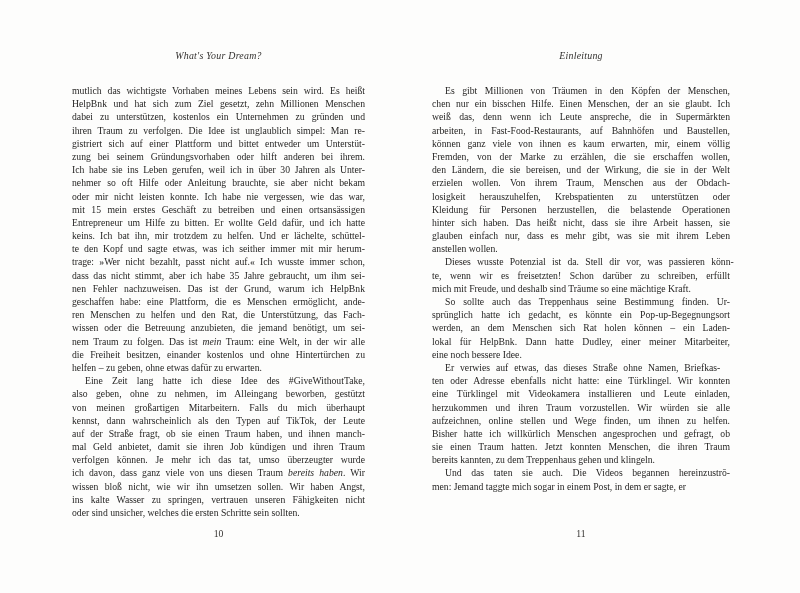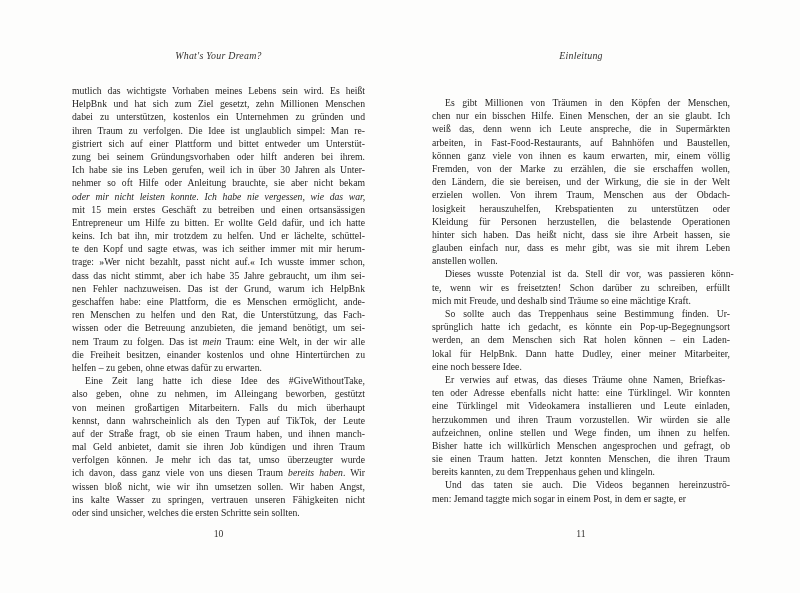--- a/index.html
+++ b/index.html
@@ -30,21 +30,21 @@
   }
   .head-left  { left: 72px;  width: 293px; }
   .head-right { left: 432px; width: 298px; }
   .textcol {
     position: absolute;
     top: 84px;
     font-size: 9.7px;
     color: #272625;
   }
   .col-left  { left: 72px;  width: 293px; }
-  .col-right { left: 432px; width: 298px; margin-top: 12px; }
+  .col-right { left: 432px; width: 298px; }
   .line {
     height: 13.2px;
     line-height: 13.2px;
   }
   .line-text {
     display: inline-block;
     white-space: nowrap;
     transform-origin: 0 50%;
   }
   .line-text.indent { margin-left: 13px; }
@@ -69,21 +69,21 @@
     <div class="textcol col-left">
         <div>
           <div class="line"><span class="line-text" style="word-spacing: 3.53819px;">mutlich das wichtigste Vorhaben meines Lebens sein wird. Es heißt</span></div>
           <div class="line"><span class="line-text" style="word-spacing: 4.03646px;">HelpBnk und hat sich zum Ziel gesetzt, zehn Millionen Menschen</span></div>
           <div class="line"><span class="line-text" style="word-spacing: 4.64453px;">dabei zu unterstützen, kostenlos ein Unternehmen zu gründen und</span></div>
           <div class="line"><span class="line-text" style="word-spacing: 3.22969px;">ihren Traum zu verfolgen. Die Idee ist unglaublich simpel: Man re-</span></div>
           <div class="line"><span class="line-text" style="word-spacing: 3.94792px;">gistriert sich auf einer Plattform und bittet entweder um Unterstüt-</span></div>
           <div class="line"><span class="line-text" style="word-spacing: 4.44336px;">zung bei seinem Gründungsvorhaben oder hilft anderen bei ihrem.</span></div>
           <div class="line"><span class="line-text" style="word-spacing: 2.19231px;">Ich habe sie ins Leben gerufen, weil ich in über 30 Jahren als Unter-</span></div>
           <div class="line"><span class="line-text" style="word-spacing: 3.6625px;">nehmer so oft Hilfe oder Anleitung brauchte, sie aber nicht bekam</span></div>
-          <div class="line"><span class="line-text" style="word-spacing: 3.25852px; font-style: italic;">oder mir nicht leisten konnte. Ich habe nie vergessen, wie das war,</span></div>
+          <div class="line"><span class="line-text" style="word-spacing: 3.25852px;">oder mir nicht leisten konnte. Ich habe nie vergessen, wie das war,</span></div>
           <div class="line"><span class="line-text" style="word-spacing: 4.00868px;">mit 15 mein erstes Geschäft zu betreiben und einen ortsansässigen</span></div>
           <div class="line"><span class="line-text" style="word-spacing: 2.73011px;">Entrepreneur um Hilfe zu bitten. Er wollte Geld dafür, und ich hatte</span></div>
           <div class="line"><span class="line-text" style="word-spacing: 2.79261px;">keins. Ich bat ihn, mir trotzdem zu helfen. Und er lächelte, schüttel-</span></div>
           <div class="line"><span class="line-text" style="word-spacing: 2.64714px;">te den Kopf und sagte etwas, was ich seither immer mit mir herum-</span></div>
           <div class="line"><span class="line-text" style="word-spacing: 2.87969px;">trage: »Wer nicht bezahlt, passt nicht auf.« Ich wusste immer schon,</span></div>
           <div class="line"><span class="line-text" style="word-spacing: 2.22135px;">dass das nicht stimmt, aber ich habe 35 Jahre gebraucht, um ihm sei-</span></div>
           <div class="line"><span class="line-text" style="word-spacing: 4.24826px;">nen Fehler nachzuweisen. Das ist der Grund, warum ich HelpBnk</span></div>
           <div class="line"><span class="line-text" style="word-spacing: 3.76172px;">geschaffen habe: eine Plattform, die es Menschen ermöglicht, ande-</span></div>
           <div class="line"><span class="line-text" style="word-spacing: 3.47344px;">ren Menschen zu helfen und den Rat, die Unterstützung, das Fach-</span></div>
           <div class="line"><span class="line-text" style="word-spacing: 3.35069px;">wissen oder die Betreuung anzubieten, die jemand benötigt, um sei-</span></div>
@@ -132,21 +132,21 @@
           <div class="line"><span class="line-text plast">mich mit Freude, und deshalb sind Träume so eine mächtige Kraft.</span></div>
         </div>
         <div>
           <div class="line"><span class="line-text indent" style="word-spacing: 5.48047px;">So sollte auch das Treppenhaus seine Bestimmung finden. Ur-</span></div>
           <div class="line"><span class="line-text" style="word-spacing: 5.82812px;">sprünglich hatte ich gedacht, es könnte ein Pop-up-Begegnungsort</span></div>
           <div class="line"><span class="line-text" style="word-spacing: 5.4px;">werden, an dem Menschen sich Rat holen können – ein Laden-</span></div>
           <div class="line"><span class="line-text" style="word-spacing: 6.07031px;">lokal für HelpBnk. Dann hatte Dudley, einer meiner Mitarbeiter,</span></div>
           <div class="line"><span class="line-text plast">eine noch bessere Idee.</span></div>
         </div>
         <div>
-          <div class="line"><span class="line-text indent" style="word-spacing: 3.42188px;">Er verwies auf etwas, das dieses Träume ohne Namen, Briefkas-</span></div>
+          <div class="line"><span class="line-text indent" style="word-spacing: 3.42188px;">Er verwies auf etwas, das dieses Straße ohne Namen, Briefkas-</span></div>
           <div class="line"><span class="line-text" style="word-spacing: 3.96007px;">ten oder Adresse ebenfalls nicht hatte: eine Türklingel. Wir konnten</span></div>
           <div class="line"><span class="line-text" style="word-spacing: 6.42634px;">eine Türklingel mit Videokamera installieren und Leute einladen,</span></div>
           <div class="line"><span class="line-text" style="word-spacing: 5.67578px;">herzukommen und ihren Traum vorzustellen. Wir würden sie alle</span></div>
           <div class="line"><span class="line-text" style="word-spacing: 4.94097px;">aufzeichnen, online stellen und Wege finden, um ihnen zu helfen.</span></div>
           <div class="line"><span class="line-text" style="word-spacing: 4.12695px;">Bisher hatte ich willkürlich Menschen angesprochen und gefragt, ob</span></div>
           <div class="line"><span class="line-text" style="word-spacing: 4.97917px;">sie einen Traum hatten. Jetzt konnten Menschen, die ihren Traum</span></div>
           <div class="line"><span class="line-text plast">bereits kannten, zu dem Treppenhaus gehen und klingeln.</span></div>
         </div>
         <div>
           <div class="line"><span class="line-text indent" style="word-spacing: 7.10352px;">Und das taten sie auch. Die Videos begannen hereinzustrō-</span></div>

